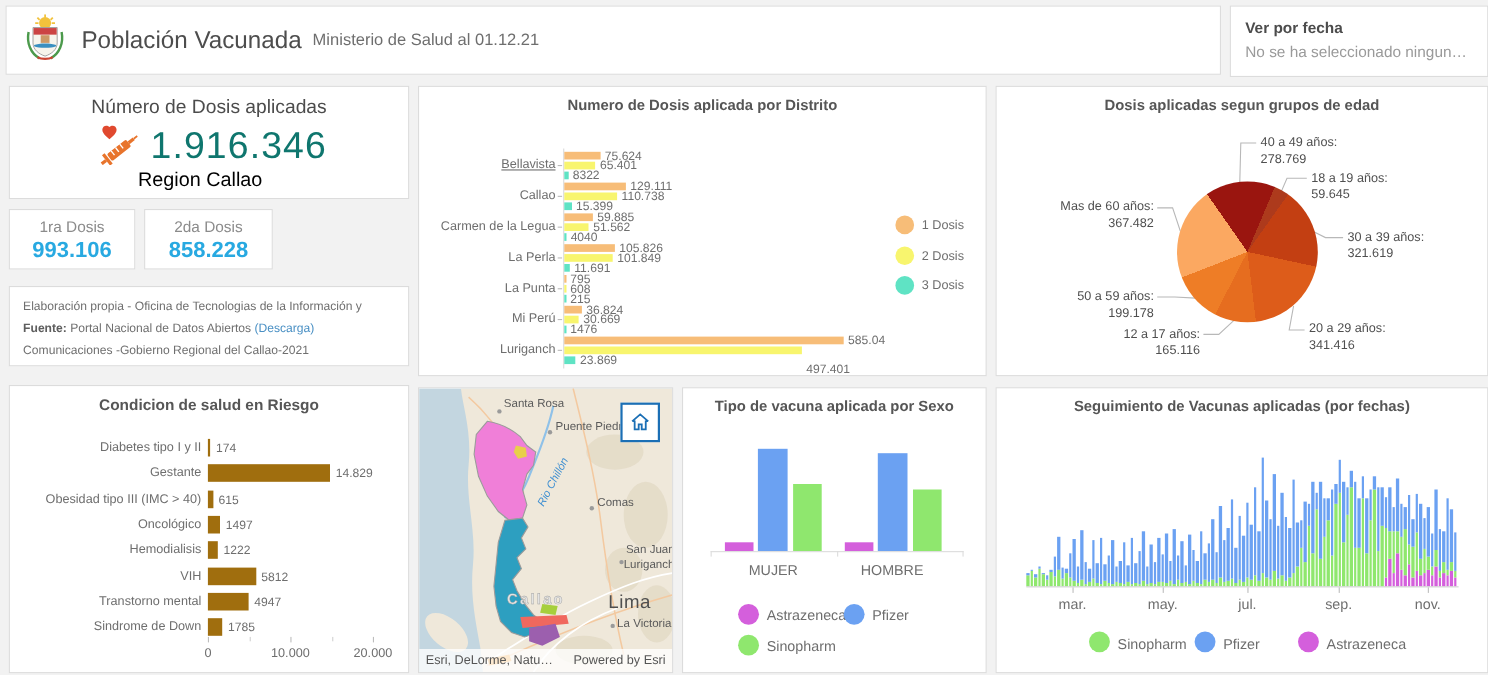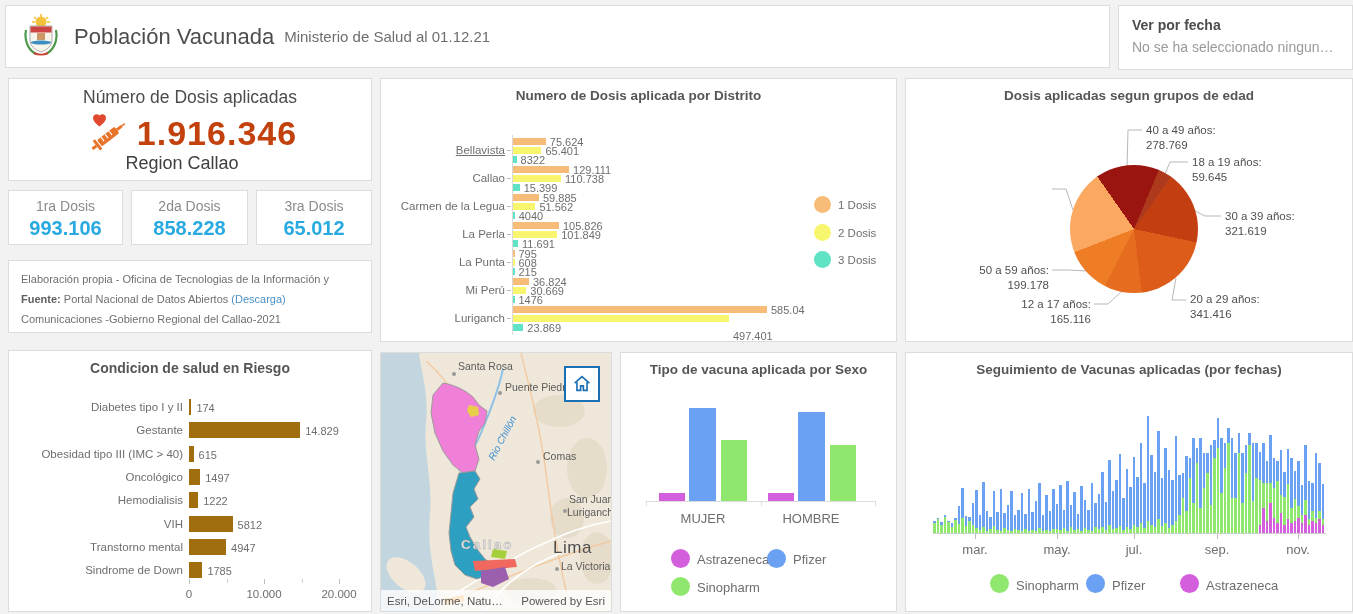--- a/index.html
+++ b/index.html
@@ -12,22 +12,22 @@
   .h-title{font-size:22px;color:#4d4d4d;margin-left:14px;white-space:nowrap;}
   .h-sub{font-size:15px;color:#6e6e6e;margin-left:10px;white-space:nowrap;}
   #date-card{left:1118px;top:5px;width:235px;height:65px;padding:11px 0 0 13px;}
   .d-title{font-size:14px;font-weight:700;color:#4c4c4c;}
   .d-status{font-size:14px;color:#9a9a9a;margin-top:6px;white-space:nowrap;}
 
   
   #kpi-card{left:8px;top:78px;width:364px;height:103px;}
   .kpi-title{position:absolute;top:8px;left:0;right:0;text-align:center;font-size:17.5px;color:#4c4c4c;}
   .kpi-row{position:absolute;top:33px;left:0;right:0;display:flex;justify-content:center;align-items:center;gap:8px;}
-  .kpi-value{font-size:34px;font-weight:700;color:#c2410c;letter-spacing:1px;}
-  .kpi-region{position:absolute;top:74px;left:0;right:16px;text-align:center;font-size:18px;color:#404040;}
+  .kpi-value{font-size:34px;font-weight:400;color:#0f766e;letter-spacing:1px;}
+  .kpi-region{position:absolute;top:74px;left:0;right:16px;text-align:center;font-size:18px;color:#000000;}
   .stat{position:absolute;top:190px;height:55px;background:#fff;border:1px solid #dcdcdc;box-sizing:border-box;text-align:center;}
   .stat-label{font-size:14px;color:#8b8b8b;margin-top:7px;}
   .stat-value{font-size:20px;font-weight:700;color:#28a9e1;margin-top:3px;}
   #fuente-card{left:8px;top:260px;width:364px;height:73px;padding:9px 12px;font-size:11px;color:#6f6f6f;line-height:1.8;}
   #fuente-card b{color:#5e5e5e;}
   .link{color:#4a90c4;cursor:pointer;}
 
   
   .vlab{position:absolute;font-size:11px;color:#6e6e6e;white-space:nowrap;}
   .cat{position:absolute;font-size:11.5px;color:#6e6e6e;text-align:right;white-space:nowrap;}
@@ -120,24 +120,20 @@
     <div class="kpi-region">Region Callao</div>
   </div>
 
   <div class="stat" style="left:8px;width:115px;">
     <div class="stat-label">1ra Dosis</div>
     <div class="stat-value">993.106</div>
   </div>
   <div class="stat" style="left:131px;width:117px;">
     <div class="stat-label">2da Dosis</div>
     <div class="stat-value">858.228</div>
-  </div>
-  <div class="stat" style="left:256px;width:116px;">
-    <div class="stat-label">3ra Dosis</div>
-    <div class="stat-value">65.012</div>
   </div>
 
   <div class="card" id="fuente-card">
     <div>Elaboración propia - Oficina de Tecnologias de la Información y</div>
     <div><b>Fuente:</b><span> Portal Nacional de Datos Abiertos </span><span class="link">(Descarga)</span></div>
     <div>Comunicaciones -Gobierno Regional del Callao-2021</div>
   </div>
 
   <div class="card" id="district-card">
     <div class="ctitle">Numero de Dosis aplicada por Distrito</div>
@@ -238,20 +234,24 @@
         <span>20 a 29 años:</span>
         <span>341.416</span>
       </div>
     <div class="plab pr" style="left:65px;top:218px;width:120px;">
         <span>12 a 17 años:</span>
         <span>165.116</span>
       </div>
     <div class="plab pr" style="left:23px;top:184px;width:120px;">
         <span>50 a 59 años:</span>
         <span>199.178</span>
+      </div>
+    <div class="plab pr" style="left:23px;top:102px;width:120px;">
+        <span>Mas de 60 años:</span>
+        <span>367.482</span>
       </div>
   </div>
 
   <div class="card" id="condicion-card">
     <div class="ctitle" style="font-size:14px;">Condicion de salud en Riesgo</div>
     <div style="position:absolute;inset:0;">
         <div class="cat" style="left: 0px; top: 50px; width: 174px;">Diabetes tipo I y II</div>
         <div class="bar" style="left: 180px; top: 48px; width: 2.385px; height: 16px; background: rgb(160, 110, 14);"></div>
         <div class="vlab" style="left: 187.385px; top: 51px;">174</div>
         <div class="cat" style="left: 0px; top: 73.3px; width: 174px;">Gestante</div>

